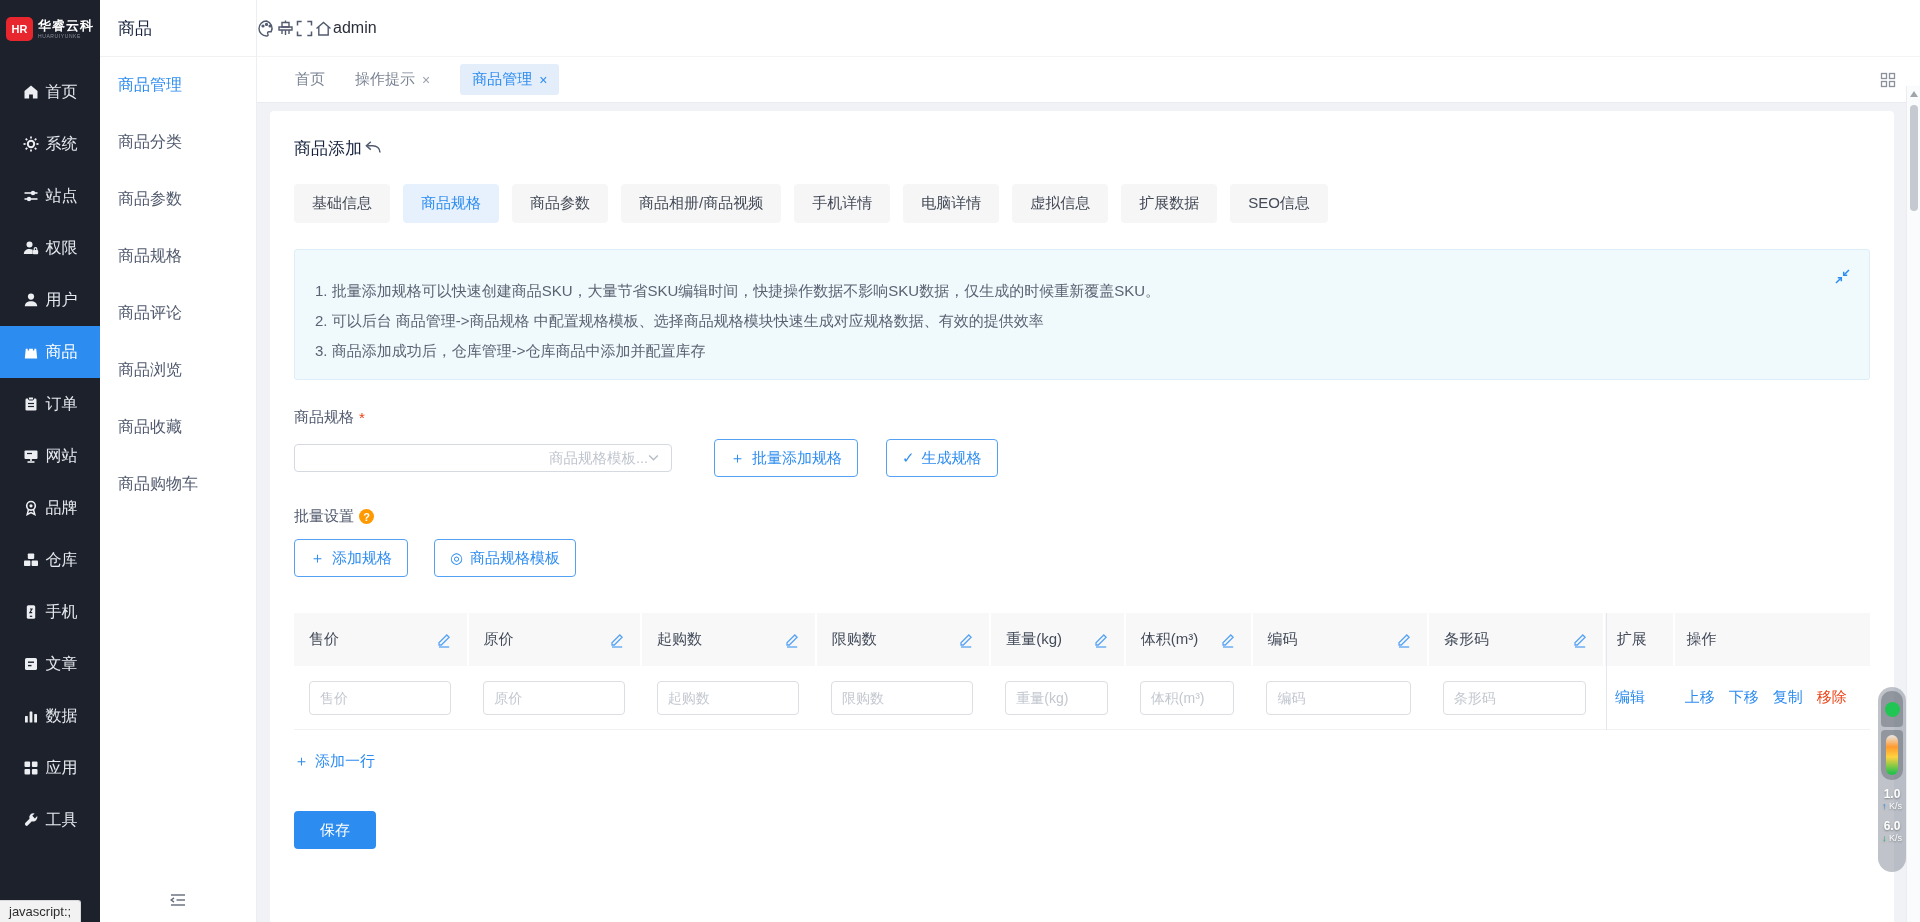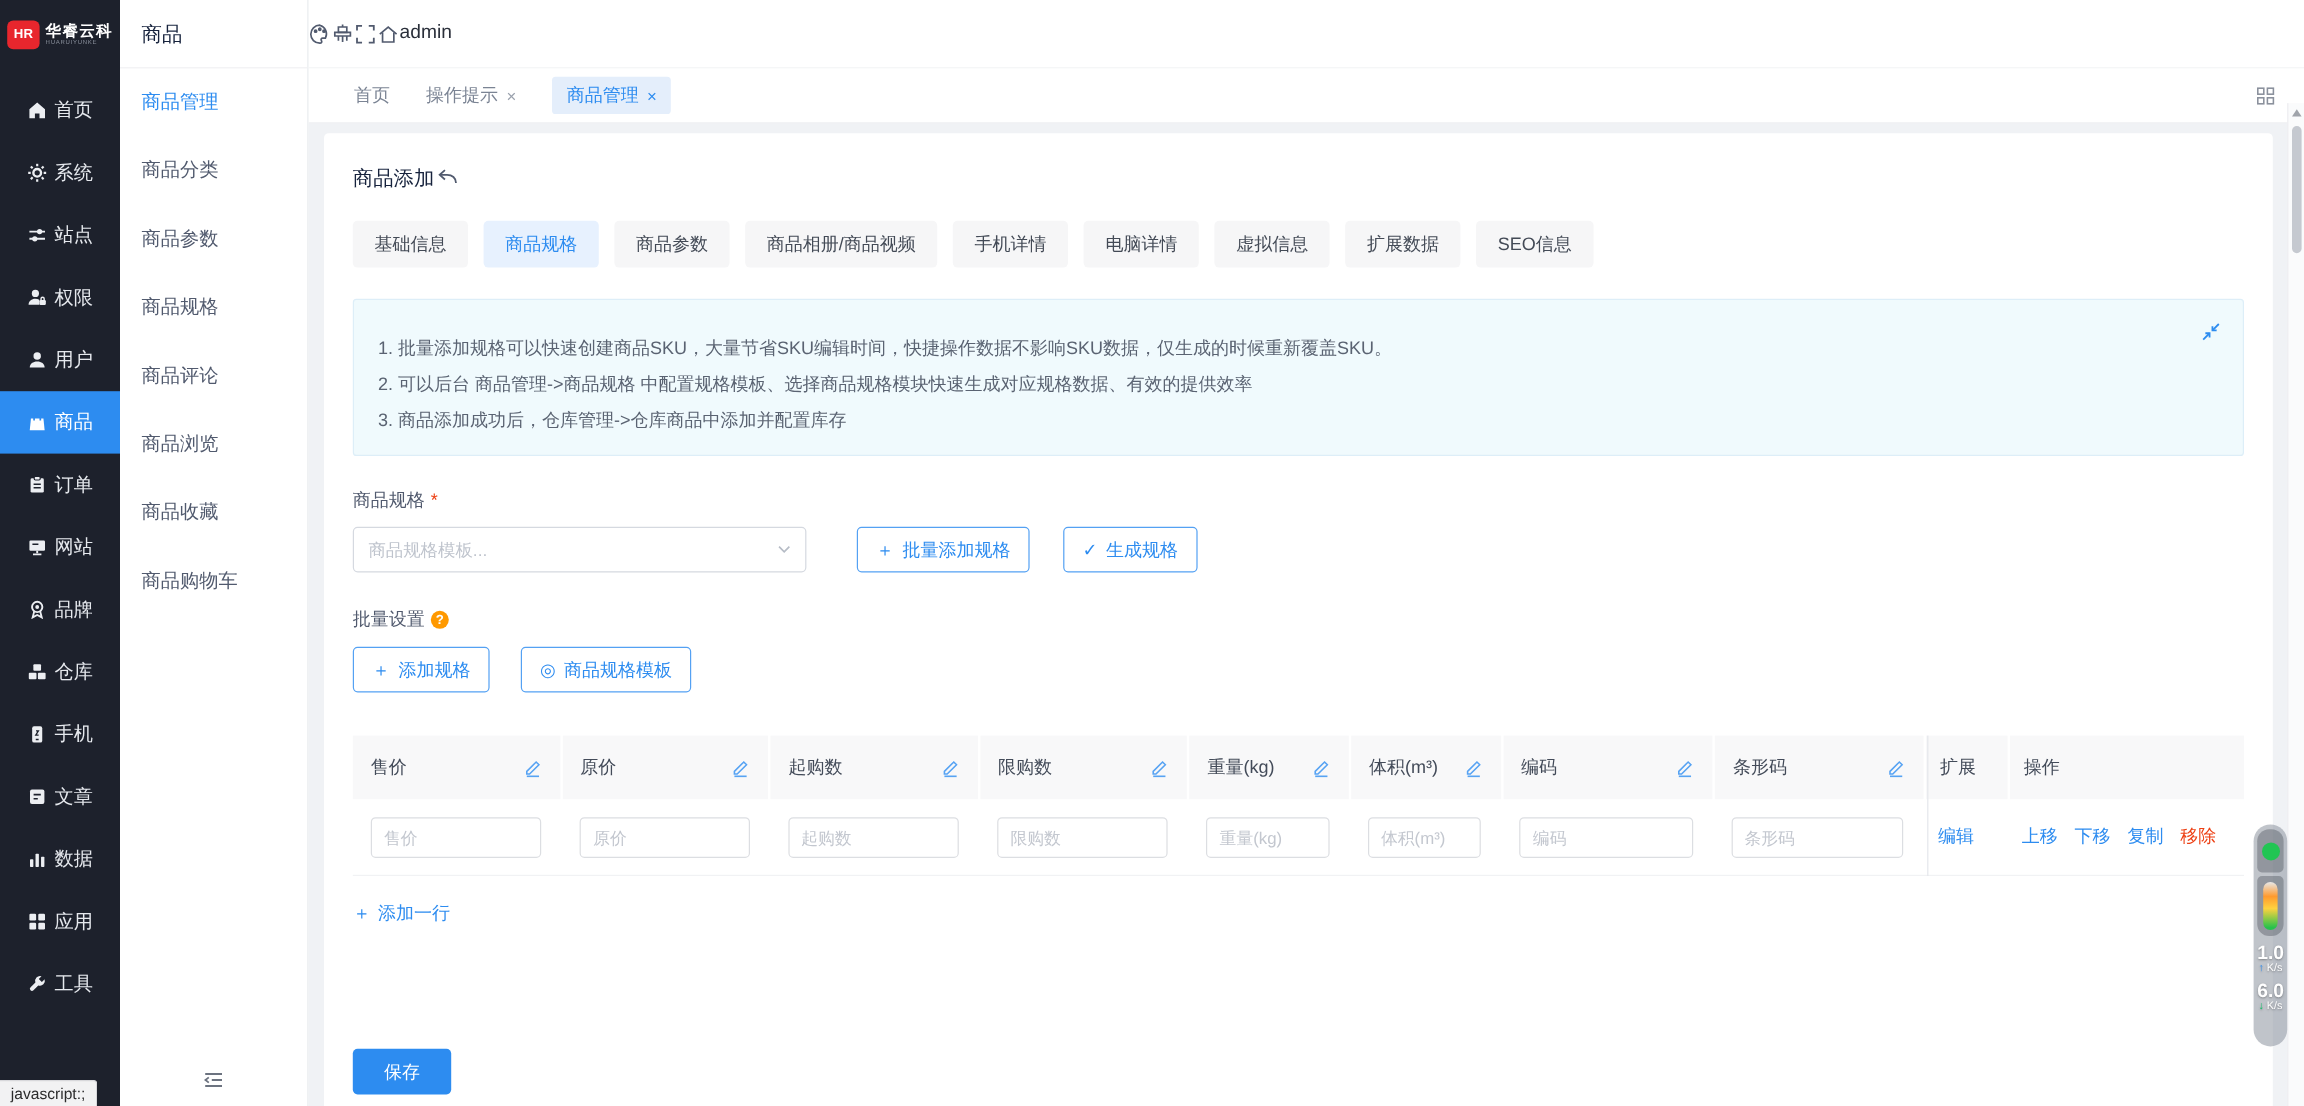--- a/index.html
+++ b/index.html
@@ -66,22 +66,22 @@
   .tips-line { margin-top:9px; font-size:15px; color:#5a6372; line-height:21px; }
   .tips-line:first-of-type { margin-top:15px; }
   .tips-fold { position:absolute; top:18px; right:18px; cursor:pointer; }
 
   .field-label { margin-top:28px; font-size:15px; color:#515a6e; display:flex; align-items:center; gap:5px; }
   .required { color:#ed4014; }
   .q-icon { width:15px; height:15px; border-radius:50%; background:#ff9900; color:#fff;
     font-size:11px; font-weight:bold; display:flex; align-items:center; justify-content:center; cursor:pointer; }
 
   .spec-row { margin-top:12px; display:flex; align-items:center; }
-  .select { width:378px; height:38px; border:1px solid #d5d9e0; border-radius:4px;
-    display:flex; align-items:center; justify-content:space-between; padding:0 12px;
+  .select { width:378px; height:28px; border:1px solid #d5d9e0; border-radius:4px;
+    display:flex; align-items:center; justify-content:flex-end; padding:0 12px;
     cursor:pointer; background:#fff; }
   .select .ph { color:#bfc4cd; font-size:14.5px; }
   .btn-outline { height:38px; padding:0 15px; border:1px solid #54a1f3; color:#2d8cf0;
     background:#fff; border-radius:4px; font-size:15px; display:flex; align-items:center;
     gap:7px; cursor:pointer; white-space:nowrap; }
   .glyph { font-size:15px; }
   .ml42 { margin-left:42px; } .ml28 { margin-left:28px; }
   .batch-btns { margin-top:13px; display:flex; gap:26px; }
 
   .spec-table { margin-top:36px; position:relative; }
@@ -98,21 +98,21 @@
   .td input::placeholder { color:#c3c7cf; }
   .w1{width:173px}.w2{width:172px}.w3{width:173px}.w4{width:173px}
   .w5{width:133px}.w6{width:125px}.w7{width:175px}.w8{width:174px}
   .wext{width:68px; padding:0 12px;} .wops{width:196px; padding:0 12px; gap:14px;}
   .link { color:#2d8cf0; font-size:15px; cursor:pointer; white-space:nowrap; }
   .link.danger { color:#ed4014; }
   .v-div { position:absolute; left:1312px; top:0; bottom:0; width:1px; background:#e4e7ec; }
 
   .add-row { margin-top:22px; display:flex; align-items:center; gap:6px;
     color:#2d8cf0; font-size:15px; cursor:pointer; width:fit-content; }
-  .save-btn { margin-top:103px; width:82px; height:38px; background:#2d8cf0; color:#fff;
+  .save-btn { margin-top:40px; width:82px; height:38px; background:#2d8cf0; color:#fff;
     border:none; border-radius:4px; font-size:15px; cursor:pointer;
     font-family:"Liberation Sans","DejaVu Sans",sans-serif; }
 
   
   .scrollbar { position:absolute; right:0; top:86px; bottom:0; width:14px;
     background:#fafbfc; border-left:1px solid #ededf0; z-index:6; }
   .sb-arrow-up { width:0; height:0; border-left:4px solid transparent; border-right:4px solid transparent;
     border-bottom:6px solid #a0a4ab; margin:5px auto 0; cursor:pointer; }
   .sb-thumb { width:8px; height:106px; background:#c5c9d0; border-radius:4px; margin:8px auto 0; cursor:pointer; }
 
@@ -121,21 +121,21 @@
     background:rgba(140,148,158,.55); border-radius:14px; padding:4px 3px; z-index:7; }
   .nw-box { background:rgba(70,76,88,.38); border-radius:10px; display:flex;
     align-items:center; justify-content:center; }
   .nw-dot-box { height:36px; border-radius:10px 10px 4px 4px; }
   .nw-dot { width:15px; height:15px; border-radius:50%; background:#21c553; }
   .nw-gauge-box { margin-top:3px; height:50px; border-radius:4px 4px 10px 10px; }
   .nw-gauge { width:12px; height:40px; border-radius:6px;
     background:linear-gradient(#e8e8e8 0%, #ff9a2e 30%, #ffd23f 55%, #27c24c 95%); }
   .nw-speed { margin-top:8px; text-align:center; color:#fff;
     text-shadow:0 1px 2px rgba(0,0,0,.35); }
-  .nw-num { font-size:16px; font-weight:bold; line-height:13px; }
+  .nw-num { font-size:12px; font-weight:bold; line-height:13px; }
   .nw-unit { font-size:9px; line-height:11px; }
   .arrow-up { color:#2d8cf0; } .arrow-down { color:#19be6b; }
 
   .js-tooltip { position:absolute; left:0; bottom:0; background:#f2f2f3;
     border:1px solid #d8d8db; border-left:none; border-bottom:none;
     border-top-right-radius:3px; padding:3px 9px; font-size:13px; color:#2c2c2c; z-index:9;margin-top:22px; }
 
   svg { display:block; }
 </style>
 </head>

